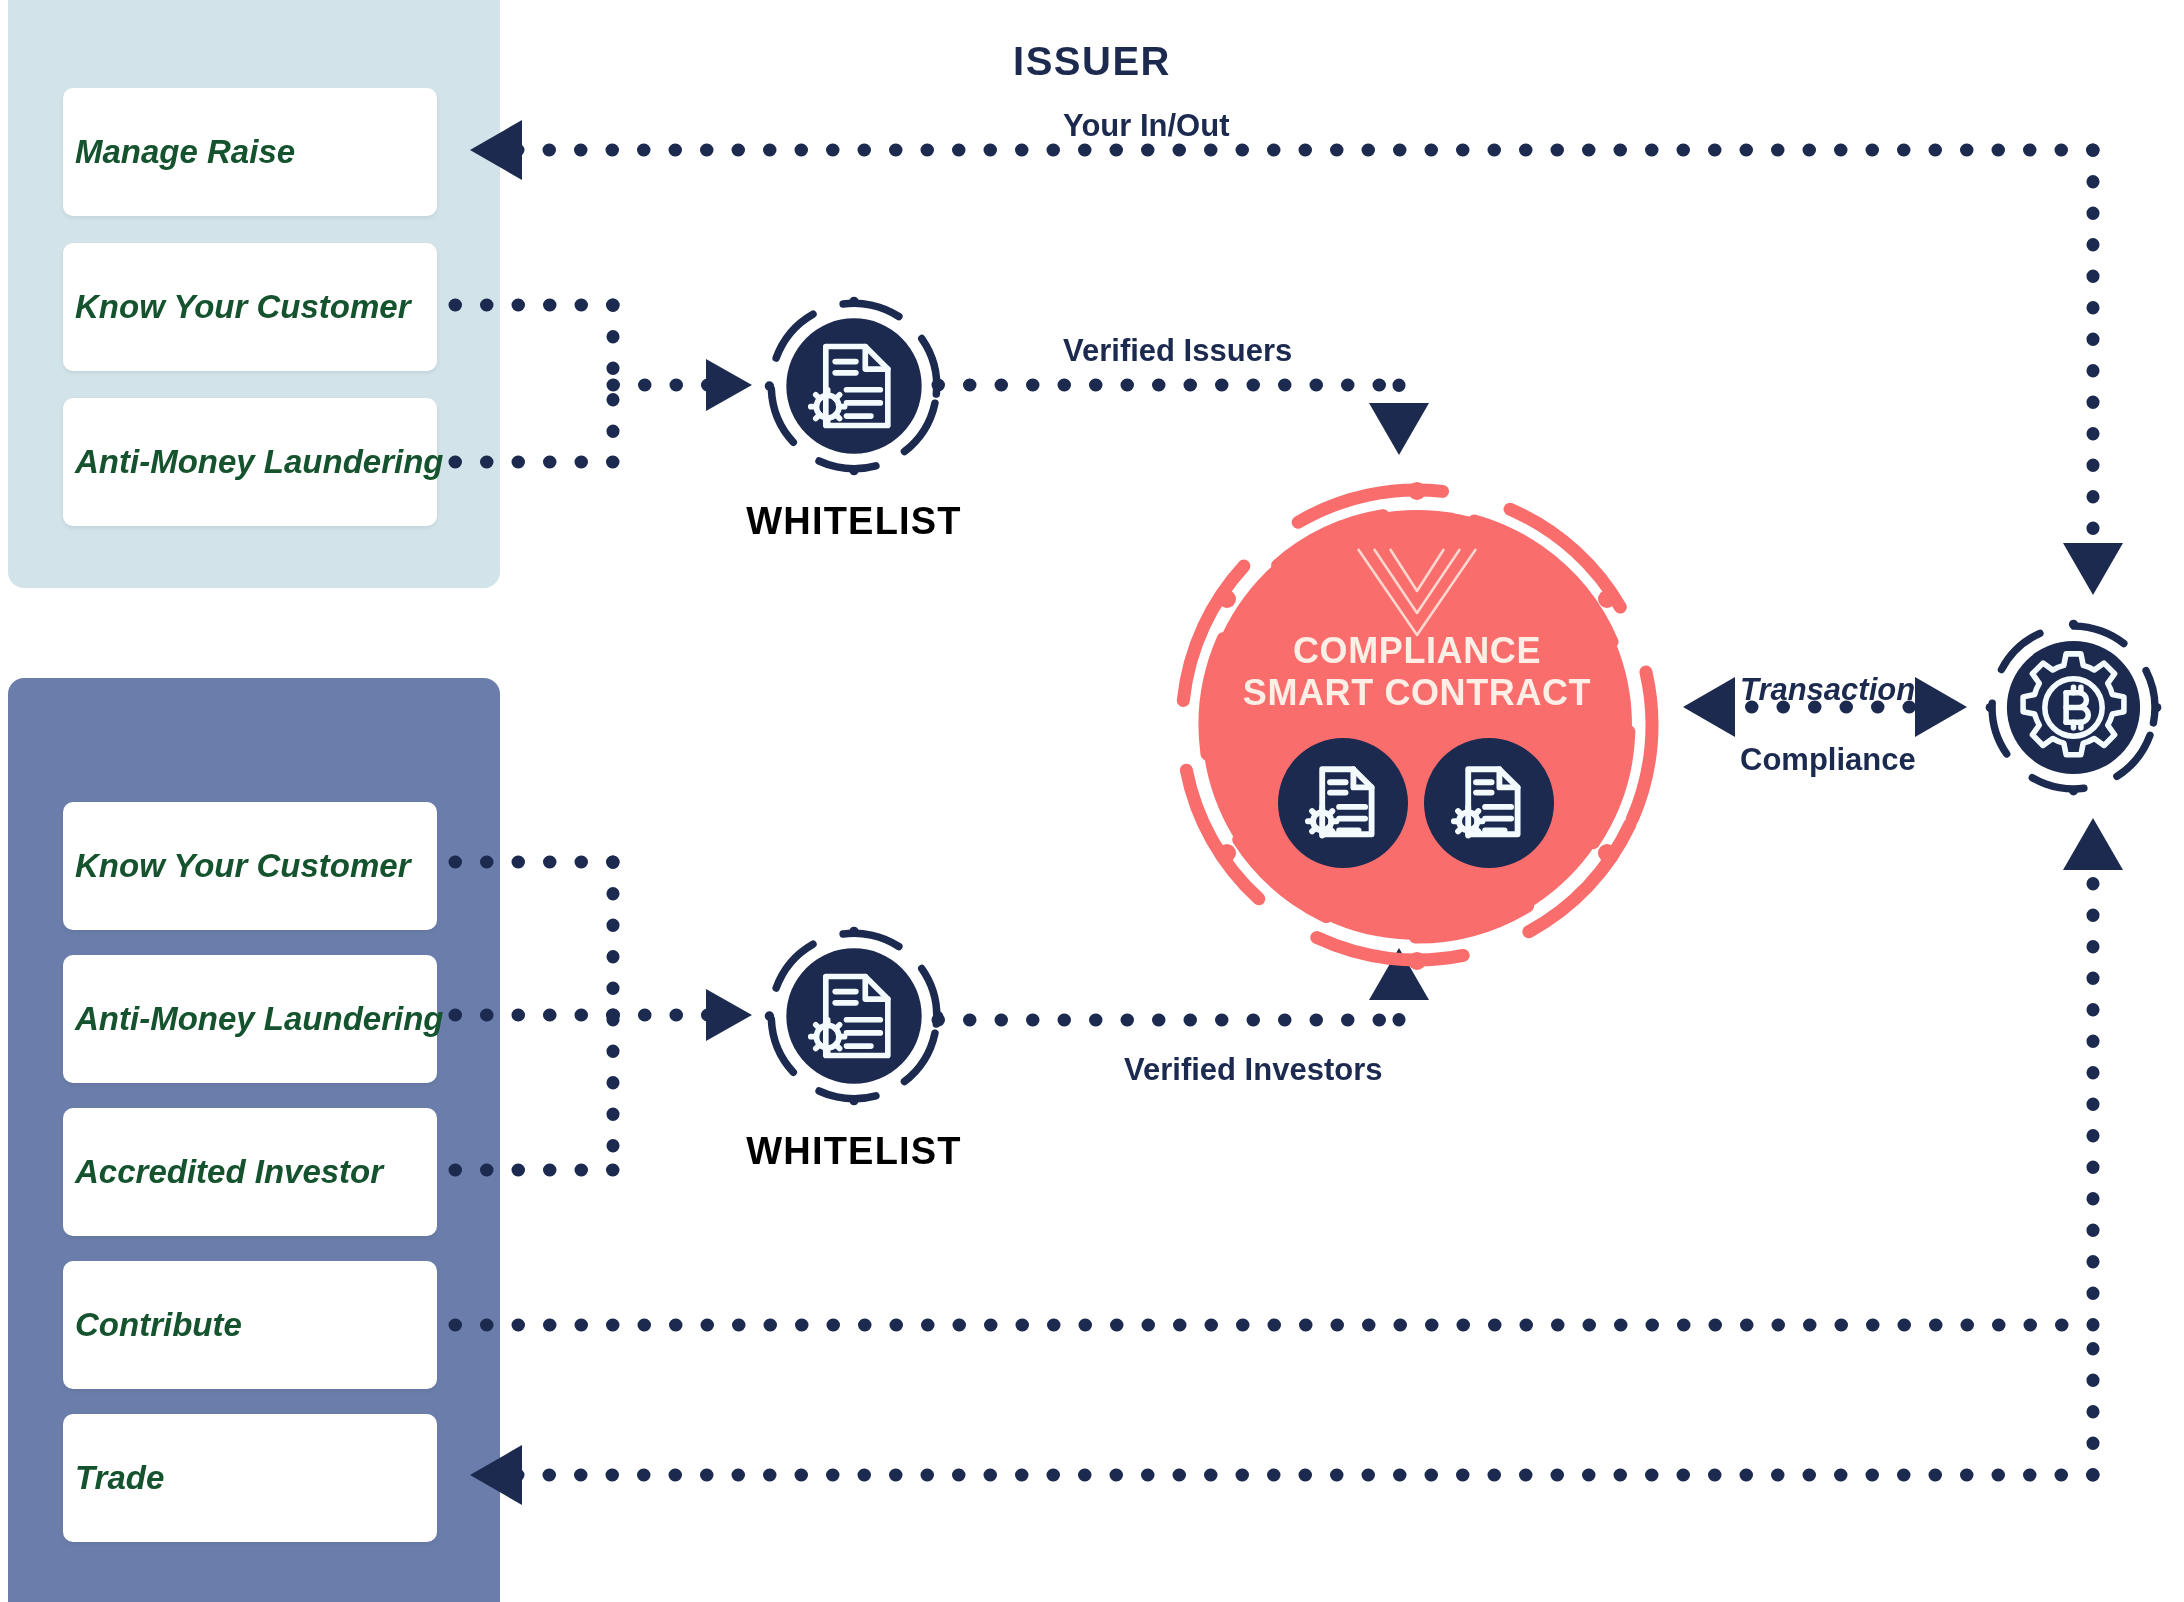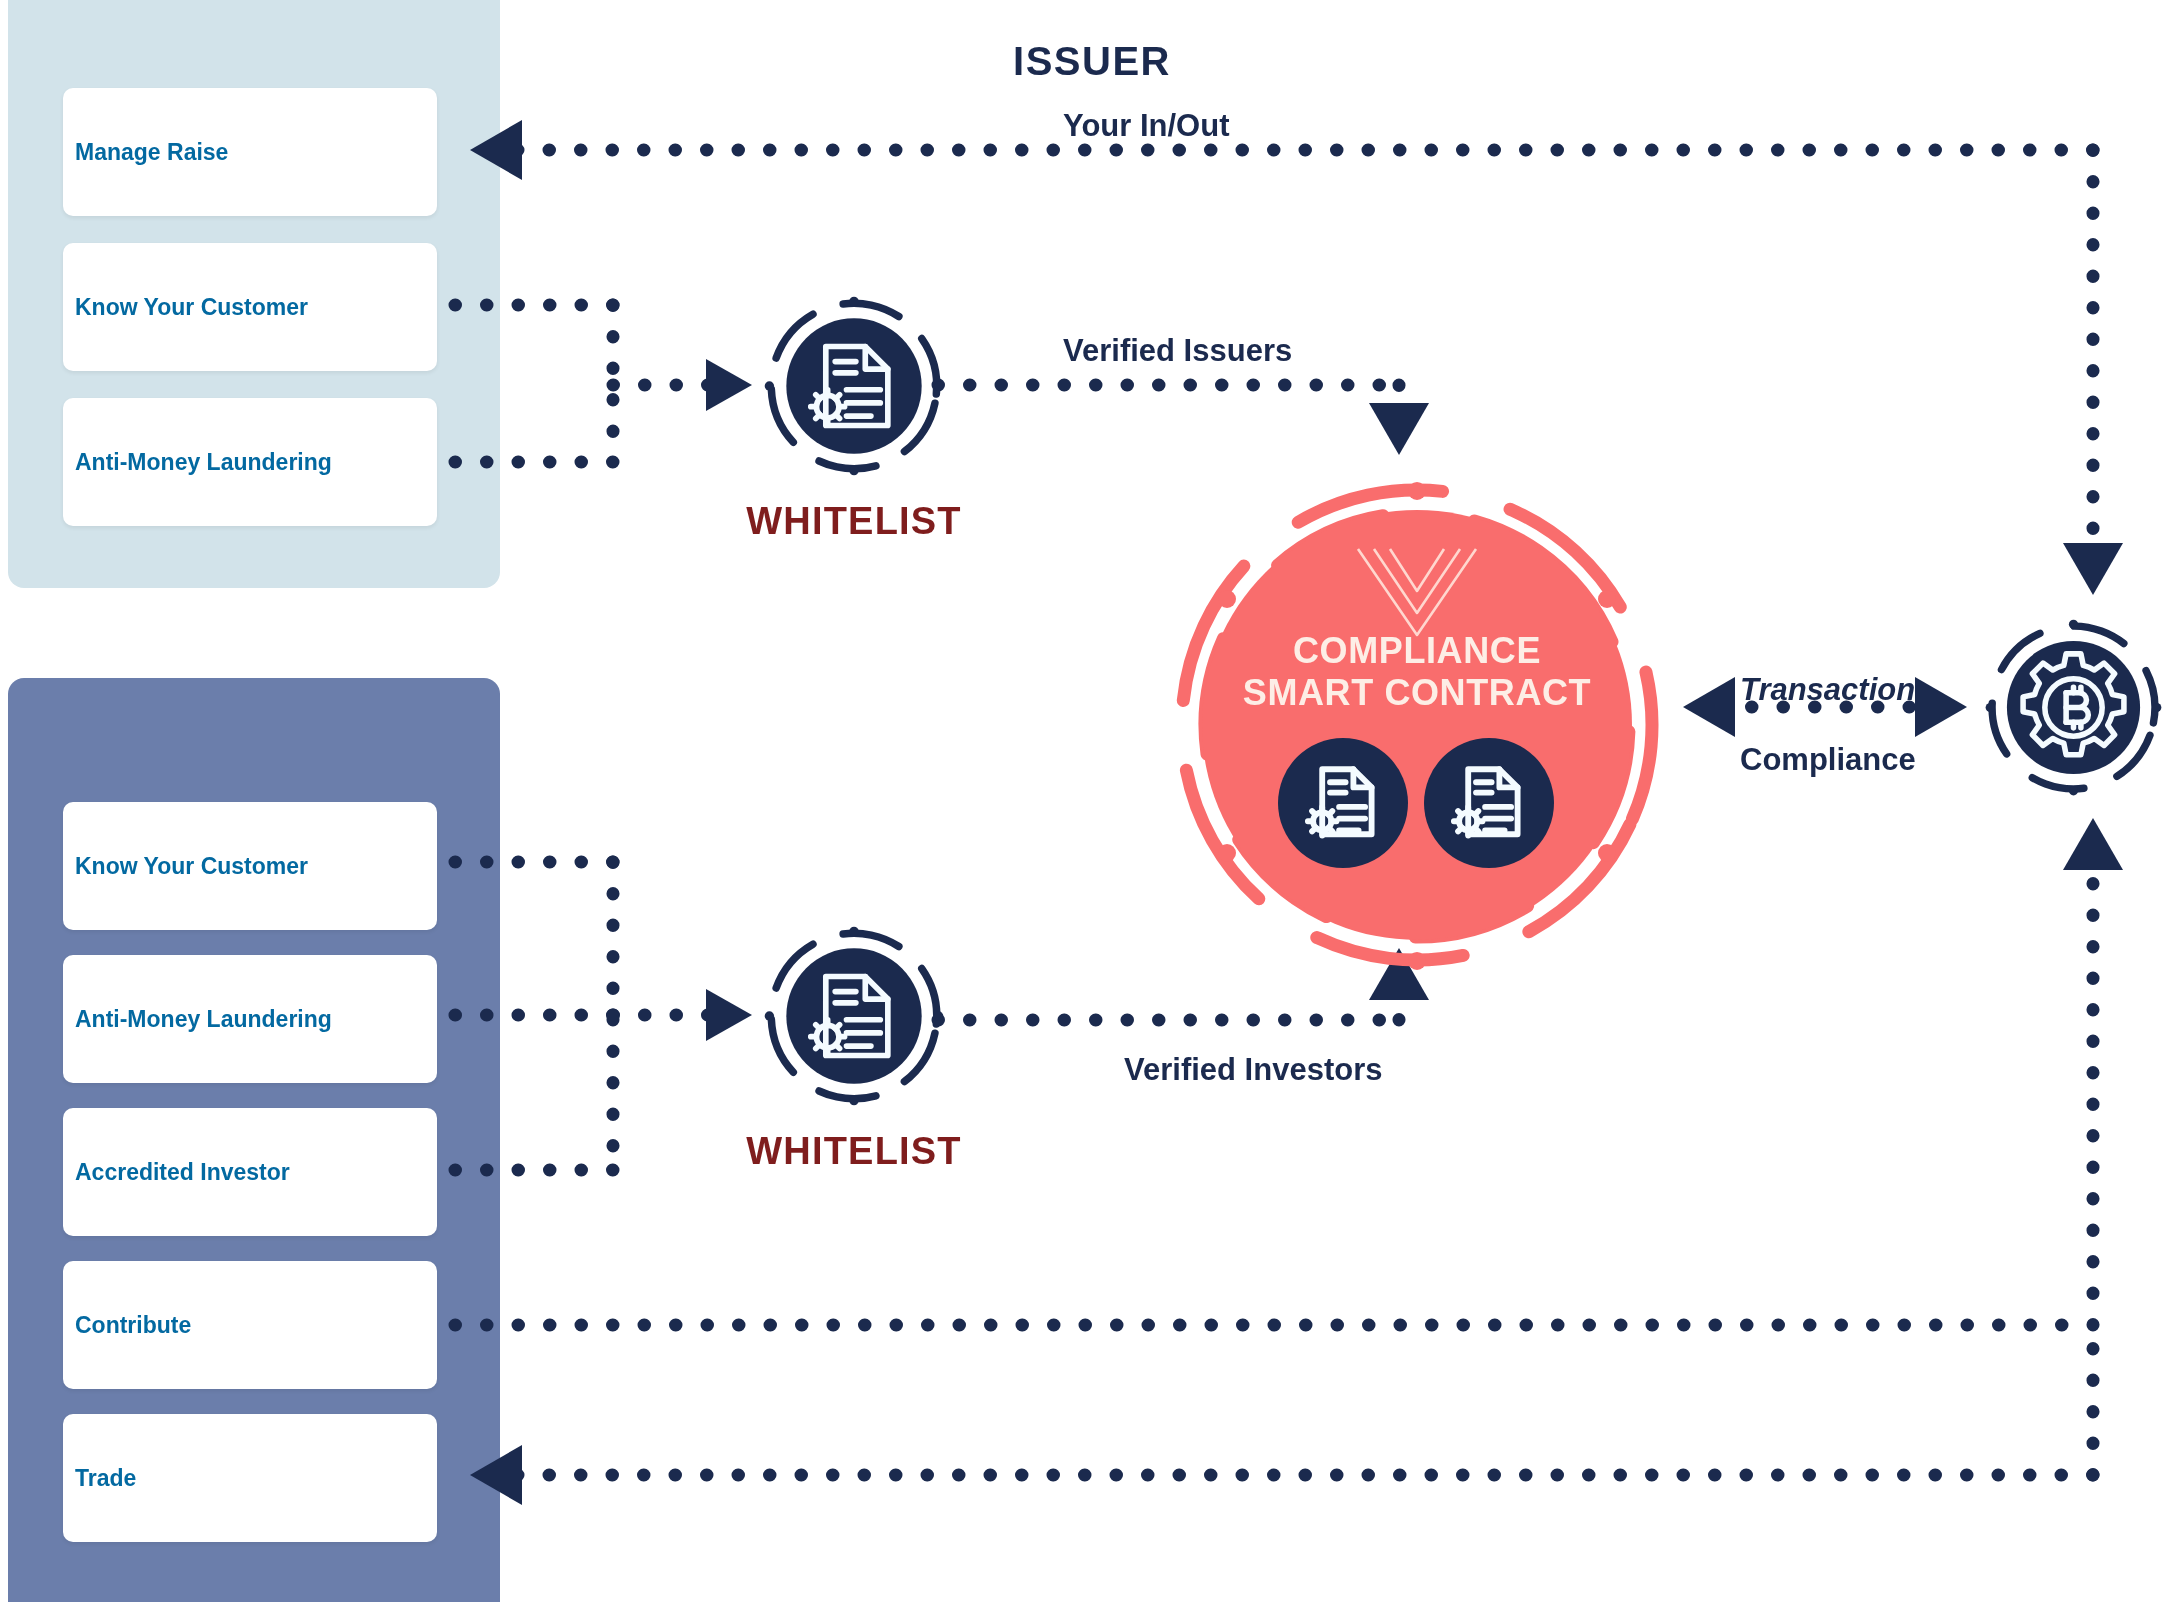--- a/index.html
+++ b/index.html
@@ -62,24 +62,25 @@
     height: 128px;
     background: #ffffff;
     border-radius: 10px;
     box-shadow: 0 2px 4px rgba(0,0,0,0.07);
     display: flex;
     align-items: center;
     box-sizing: border-box;
     padding-left: 12px;
   }
   .row-card span {
-    font-size: 23px;
+    font-size: 33px;
     font-weight: 700;
-    color: #0369a1;
+    color: #14532d;
     white-space: nowrap;
+    font-style: italic;
   }
 
   
   #wires {
     position: absolute;
     left: 0; top: 0;
     width: 2184px;
     height: 1602px;
     pointer-events: none;
   }
@@ -87,21 +88,21 @@
   
   .node {
     position: absolute;
   }
   .node-label {
     position: absolute;
     text-align: center;
     font-size: 38px;
     font-weight: 800;
     letter-spacing: 1.2px;
-    color: #7f1d1d;
+    color: #000000;
     width: 360px;
   }
 
   
   .edge-label {
     position: absolute;
     font-size: 31px;
     font-weight: 700;
     color: #1b2a4e;
     white-space: nowrap;

